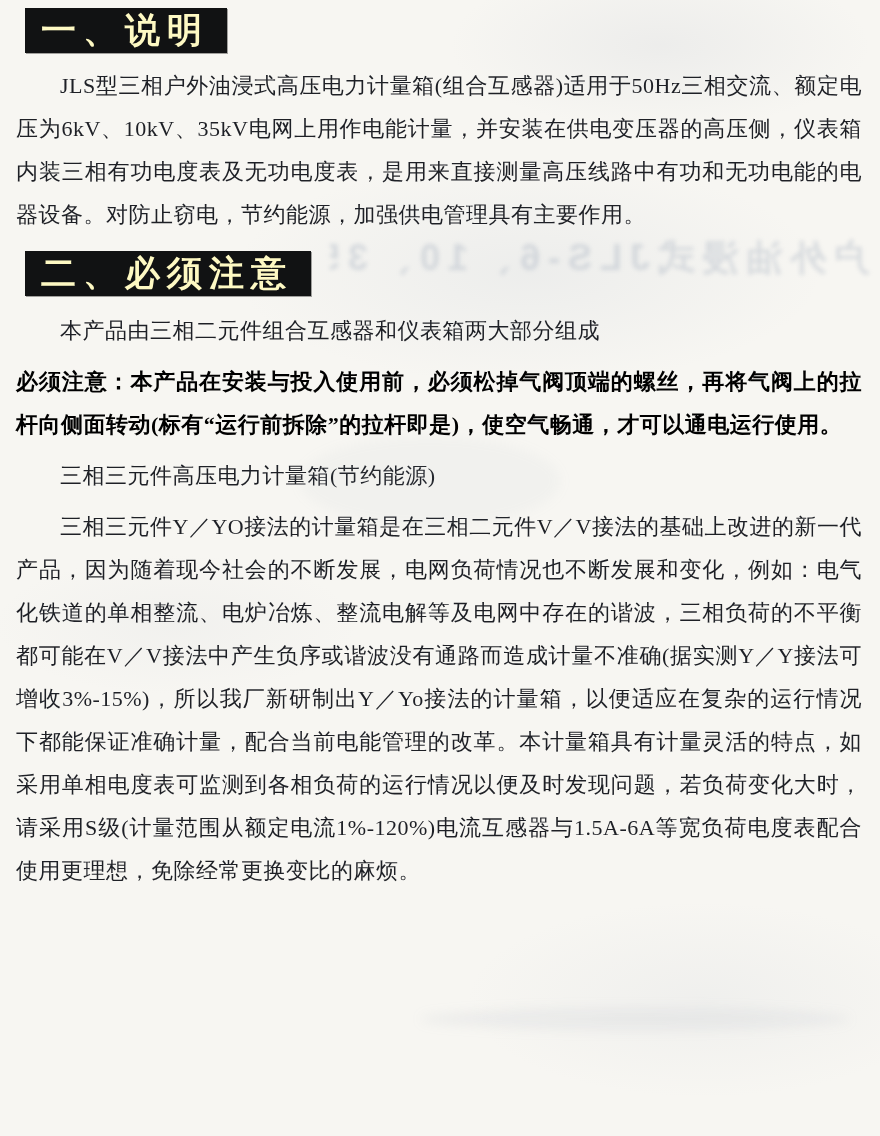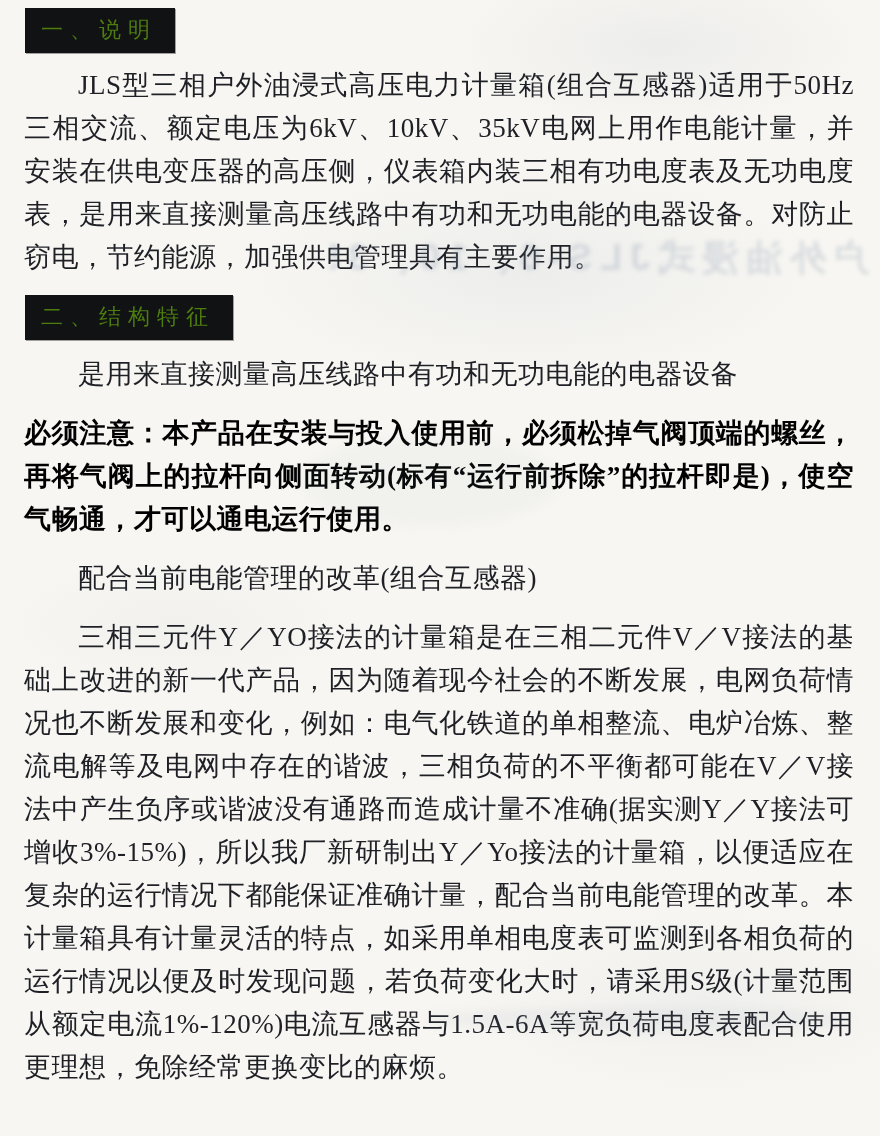--- a/index.html
+++ b/index.html
@@ -16,37 +16,37 @@
     position:relative;
   }
   .page{
     position:relative;
     padding:8px 10px 0 8px;
     color:#1e2026;
   }
   .sec-heading{
     display:inline-block;
     background:#111213;
-    color:#4d7c0f;
+    color:#fef9c3;
     font-family:"Liberation Sans","DejaVu Sans",sans-serif;
-    font-weight:normal;
-    font-size:22px;
+    font-weight:bold;
+    font-size:35px;
     line-height:30px;
     letter-spacing:7px;
     padding:7px 18px 8px 16px;
     margin:0 0 0 17px;
     box-shadow:1px 1px 0 rgba(0,0,0,0.35);
   }
   .heading-row{margin:0;}
   .heading-row.first{margin-top:0;}
   .heading-row.second{margin-top:15px;}
   p.doc{
-    font-size:27px;
+    font-size:22px;
     line-height:43px;
-    margin:16px;
+    margin:8px;
     text-align:justify;
     letter-spacing:0.5px;
     color:#1e2026;
   }
   p.doc.indent{text-indent:2em;}
   p.doc.bold{font-weight:bold;color:#000000;}
   .after-h1{margin-top:11px !important;}
   .after-h2{margin-top:13px !important;}
   .bleed{
     position:absolute;
@@ -77,29 +77,29 @@
 
 <div class="page">
 
   <div class="heading-row first">
     <span class="sec-heading">一、说明</span>
   </div>
 
   <p class="doc indent after-h1">JLS型三相户外油浸式高压电力计量箱(组合互感器)适用于50Hz三相交流、额定电压为6kV、10kV、35kV电网上用作电能计量，并安装在供电变压器的高压侧，仪表箱内装三相有功电度表及无功电度表，是用来直接测量高压线路中有功和无功电能的电器设备。对防止窃电，节约能源，加强供电管理具有主要作用。</p>
 
   <div class="heading-row second">
-    <span class="sec-heading">二、结构特征</span>
+    <span class="sec-heading">二、必须注意</span>
   </div>
 
-  <p class="doc indent after-h2">是用来直接测量高压线路中有功和无功电能的电器设备</p>
+  <p class="doc indent after-h2">本产品由三相二元件组合互感器和仪表箱两大部分组成</p>
 
 
   <p class="doc bold">必须注意：本产品在安装与投入使用前，必须松掉气阀顶端的螺丝，再将气阀上的拉杆向侧面转动(标有“运行前拆除”的拉杆即是)，使空气畅通，才可以通电运行使用。</p>
 
-  <p class="doc indent">配合当前电能管理的改革(组合互感器)</p>
+  <p class="doc indent">三相三元件高压电力计量箱(节约能源)</p>
 
   <p class="doc indent">三相三元件Y／YO接法的计量箱是在三相二元件V／V接法的基础上改进的新一代产品，因为随着现今社会的不断发展，电网负荷情况也不断发展和变化，例如：电气化铁道的单相整流、电炉冶炼、整流电解等及电网中存在的谐波，三相负荷的不平衡都可能在V／V接法中产生负序或谐波没有通路而造成计量不准确(据实测Y／Y接法可增收3%-15%)，所以我厂新研制出Y／Yo接法的计量箱，以便适应在复杂的运行情况下都能保证准确计量，配合当前电能管理的改革。本计量箱具有计量灵活的特点，如采用单相电度表可监测到各相负荷的运行情况以便及时发现问题，若负荷变化大时，请采用S级(计量范围从额定电流1%-120%)电流互感器与1.5A-6A等宽负荷电度表配合使用更理想，免除经常更换变比的麻烦。</p>
 
 </div>
 
 <div class="bleed">户外油浸式JLS-6、10、35</div>
 
 <div class="smudge s1"></div>
 <div class="smudge s2"></div>
 

